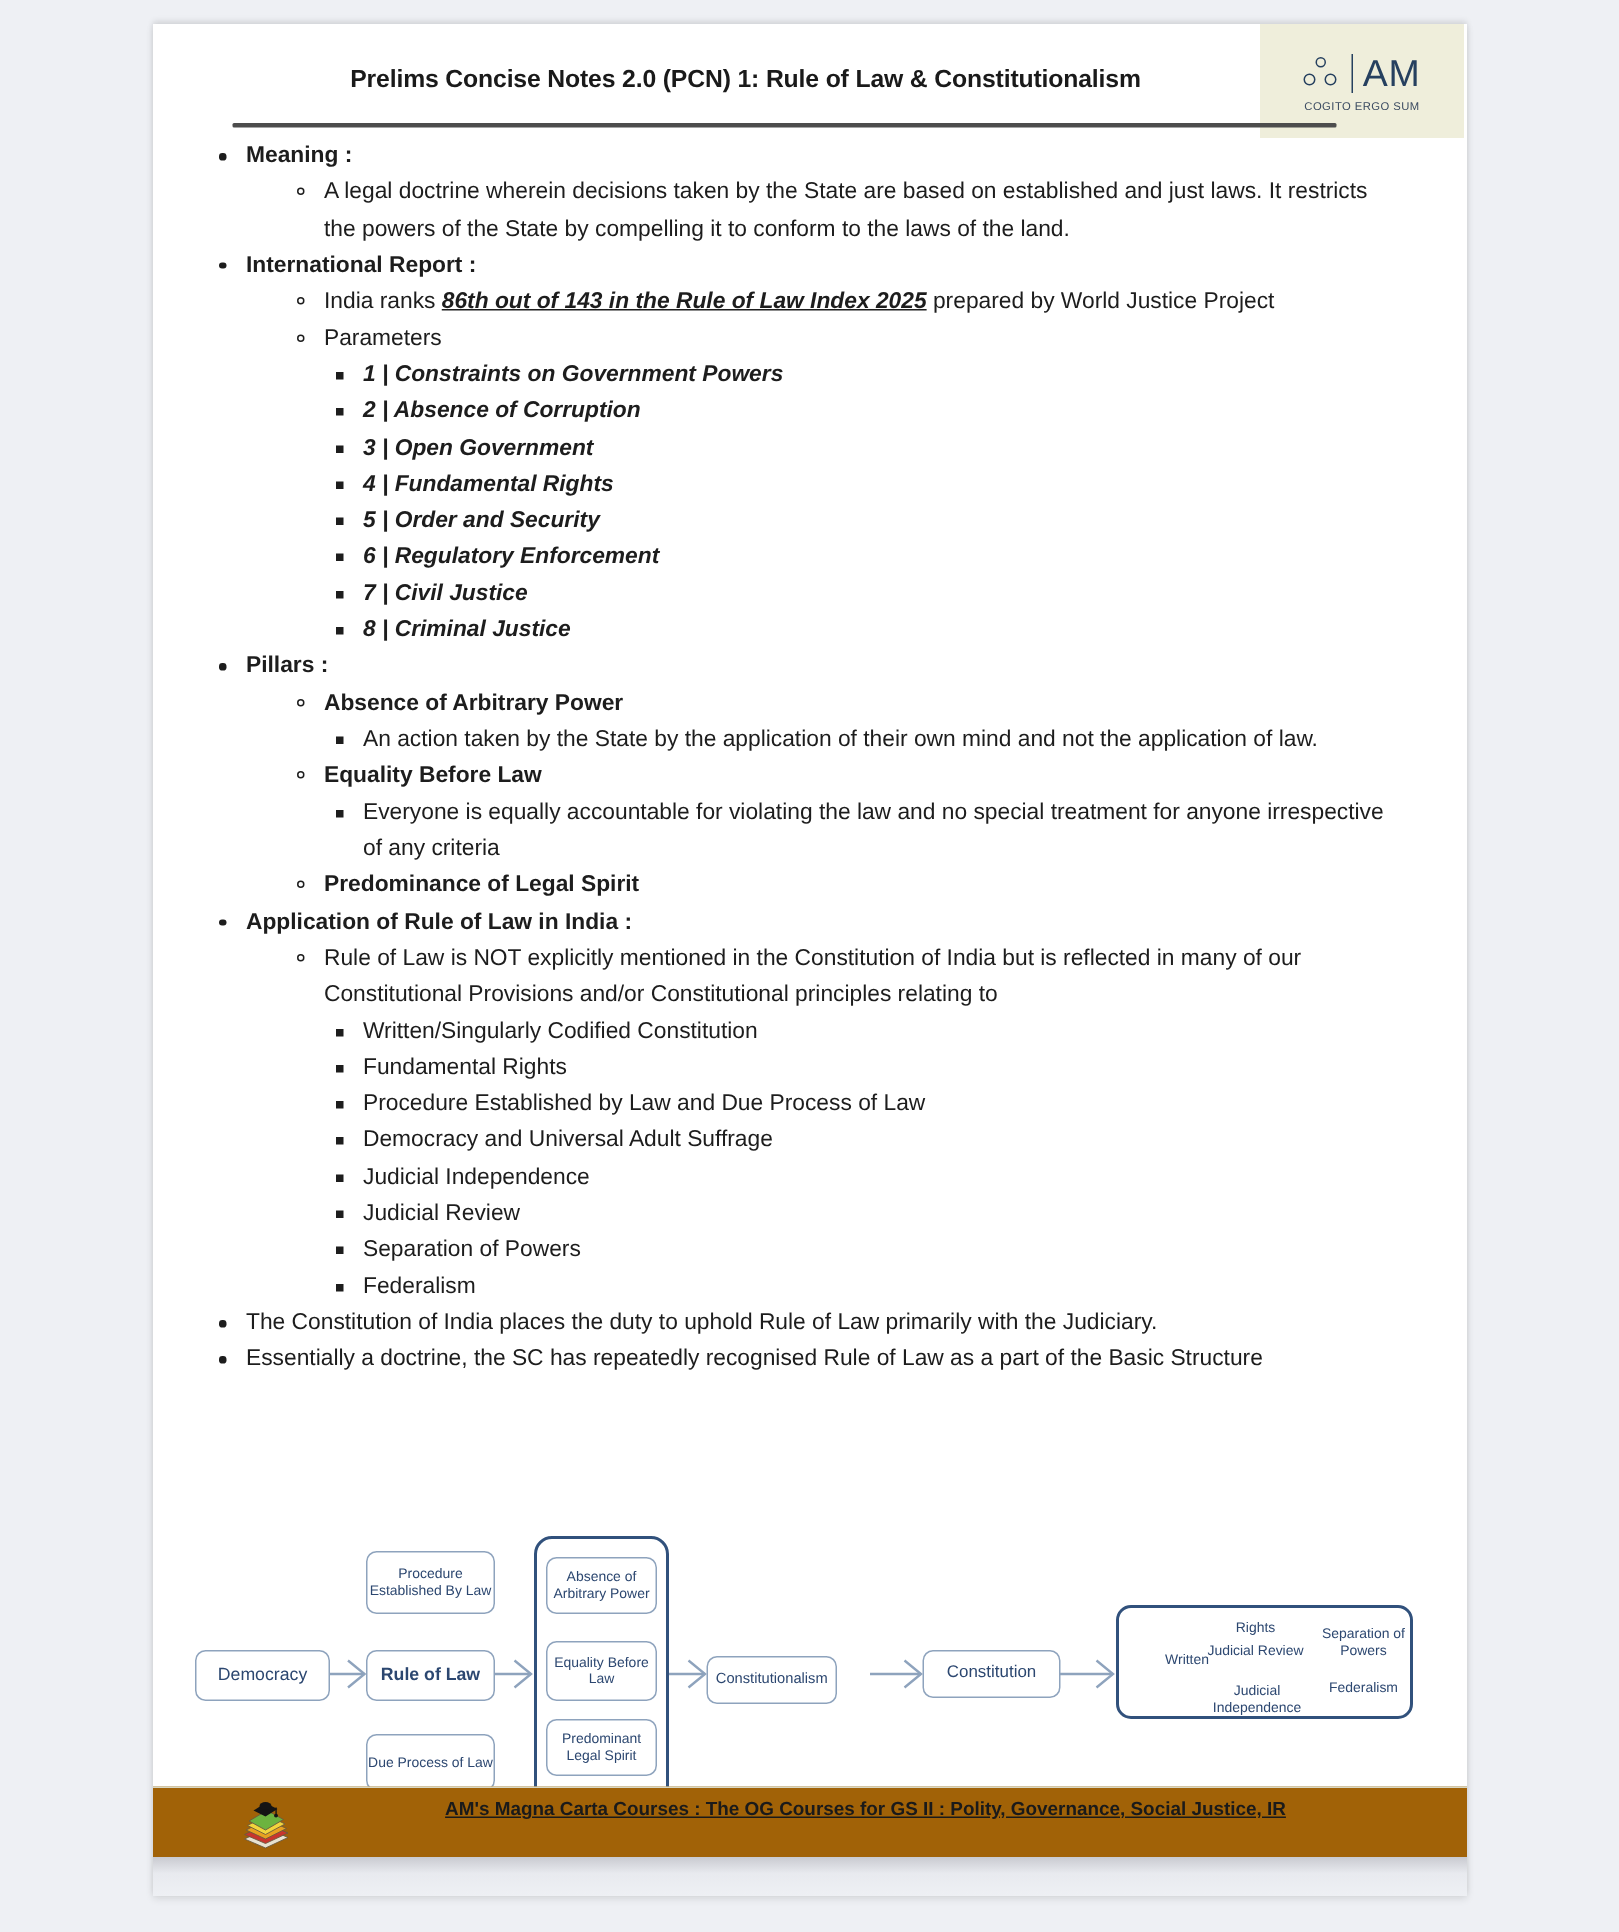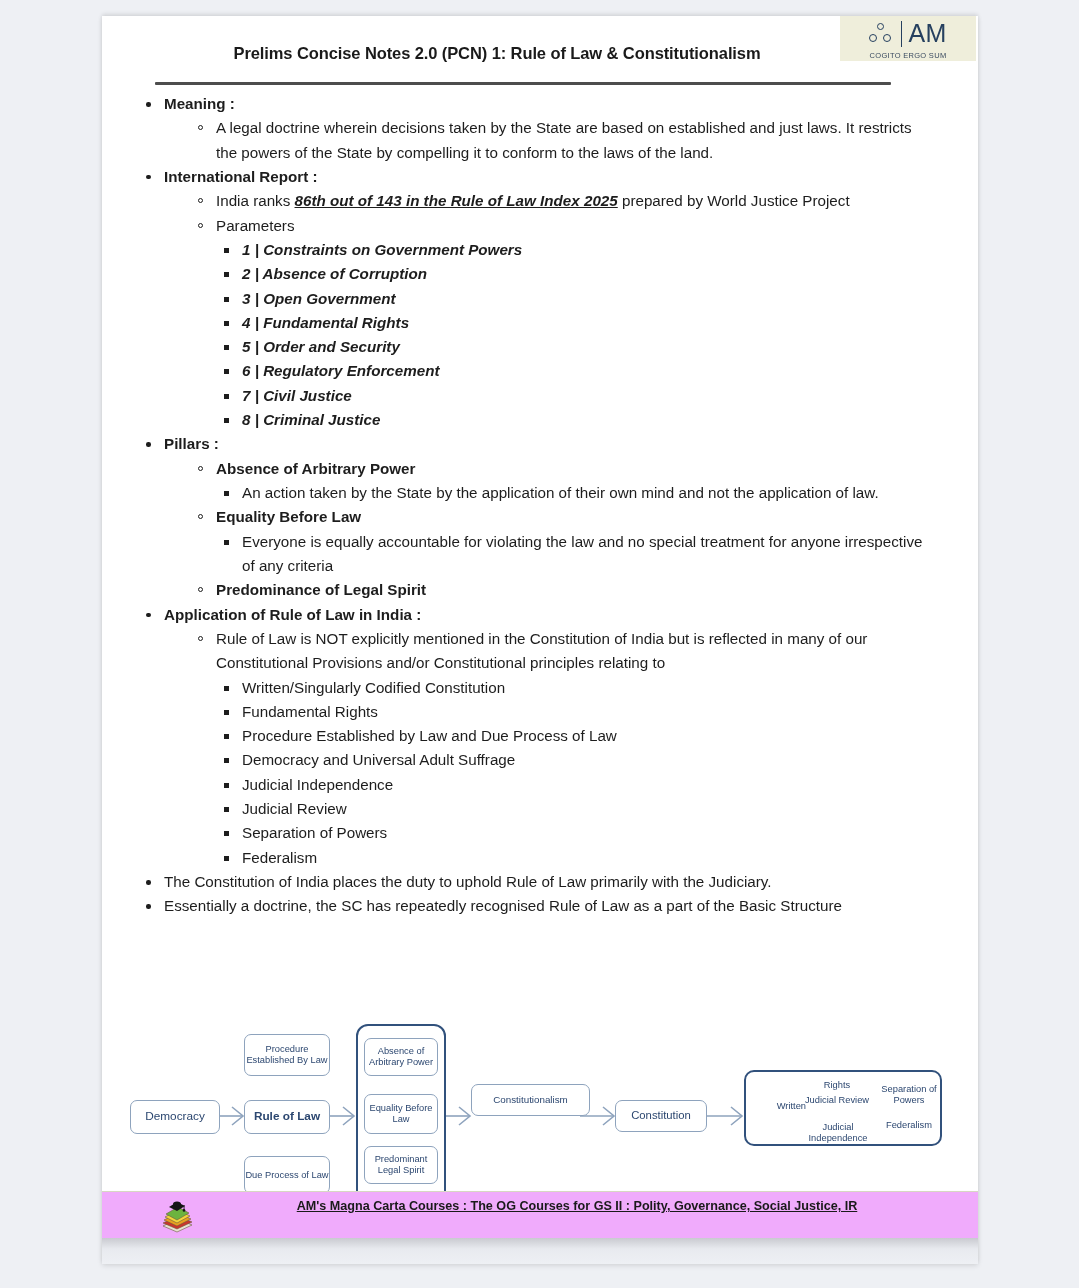--- a/index.html
+++ b/index.html
@@ -38,21 +38,21 @@
     font-size: 16.5px;
     font-weight: bold;
     color: #1a1a1a;
     letter-spacing: -0.1px;
   }
   #logo-box {
     position: absolute;
     right: 2px;
     top: 0px;
     width: 136px;
-    height: 45px;
+    height: 76px;
     background: #efeedb;
     display: flex;
     flex-direction: column;
     align-items: center;
     justify-content: center;
   }
   #logo-main {
     display: flex;
     align-items: center;
     gap: 6px;
@@ -187,21 +187,21 @@
     background: #ffffff;
   }
 
   
   #footer {
     position: absolute;
     left: 0;
     bottom: 26px;
     width: 876px;
     height: 46px;
-    background: #f0abfc;
+    background: #a16207;
     border-top: 1px solid #d8d7c2;
   }
   #footer-icon {
     position: absolute;
     left: 56px;
     top: 4px;
     width: 38px;
     height: 38px;
   }
   #footer-text {
@@ -348,21 +348,21 @@
     <div class="dbox" style="left:142px; top:140px; width:86px;  height:38px; font-size:9.3px;">Due Process of Law</div>
 
     <div class="group-outline" style="left:254px; top:8px;  width:90px;  height:188px;"></div>
 
     <div class="dbox" style="left:262px; top:22px;  width:74px;  height:38px; font-size:9.3px;">Absence of Arbitrary Power</div>
 
     <div class="dbox" style="left:262px; top:78px;  width:74px;  height:40px; font-size:9.3px;">Equality Before Law</div>
 
     <div class="dbox" style="left:262px; top:130px; width:74px;  height:38px; font-size:9.3px;">Predominant Legal Spirit</div>
 
-    <div class="dbox" style="left:369px; top:68px;  width:119px; height:32px; font-size:9.8px;text-align:center;">Constitutionalism</div>
+    <div class="dbox" style="left:369px; top:88px;  width:87px; height:32px; font-size:9.8px;text-align:center;">Constitutionalism</div>
 
     <div class="dbox" style="left:513px; top:84px;  width:92px;  height:32px; font-size:11.3px;">Constitution</div>
 
     <div class="group-outline" style="left:642px; top:54px; width:198px; height:76px; border-radius:10px;"></div>
 
     <div style="position:absolute; left:652px; top:85px; width:52px; text-align:right; font-size:9.3px; color:#2c4770;">Written</div>
 
     <div style="position:absolute; left:700px; top:64px; width:70px; text-align:center; font-size:9.3px; color:#2c4770;">Rights</div>
 
     <div style="position:absolute; left:700px; top:79px; width:70px; text-align:center; font-size:9.3px; color:#2c4770; line-height:1.15;">Judicial Review</div>

